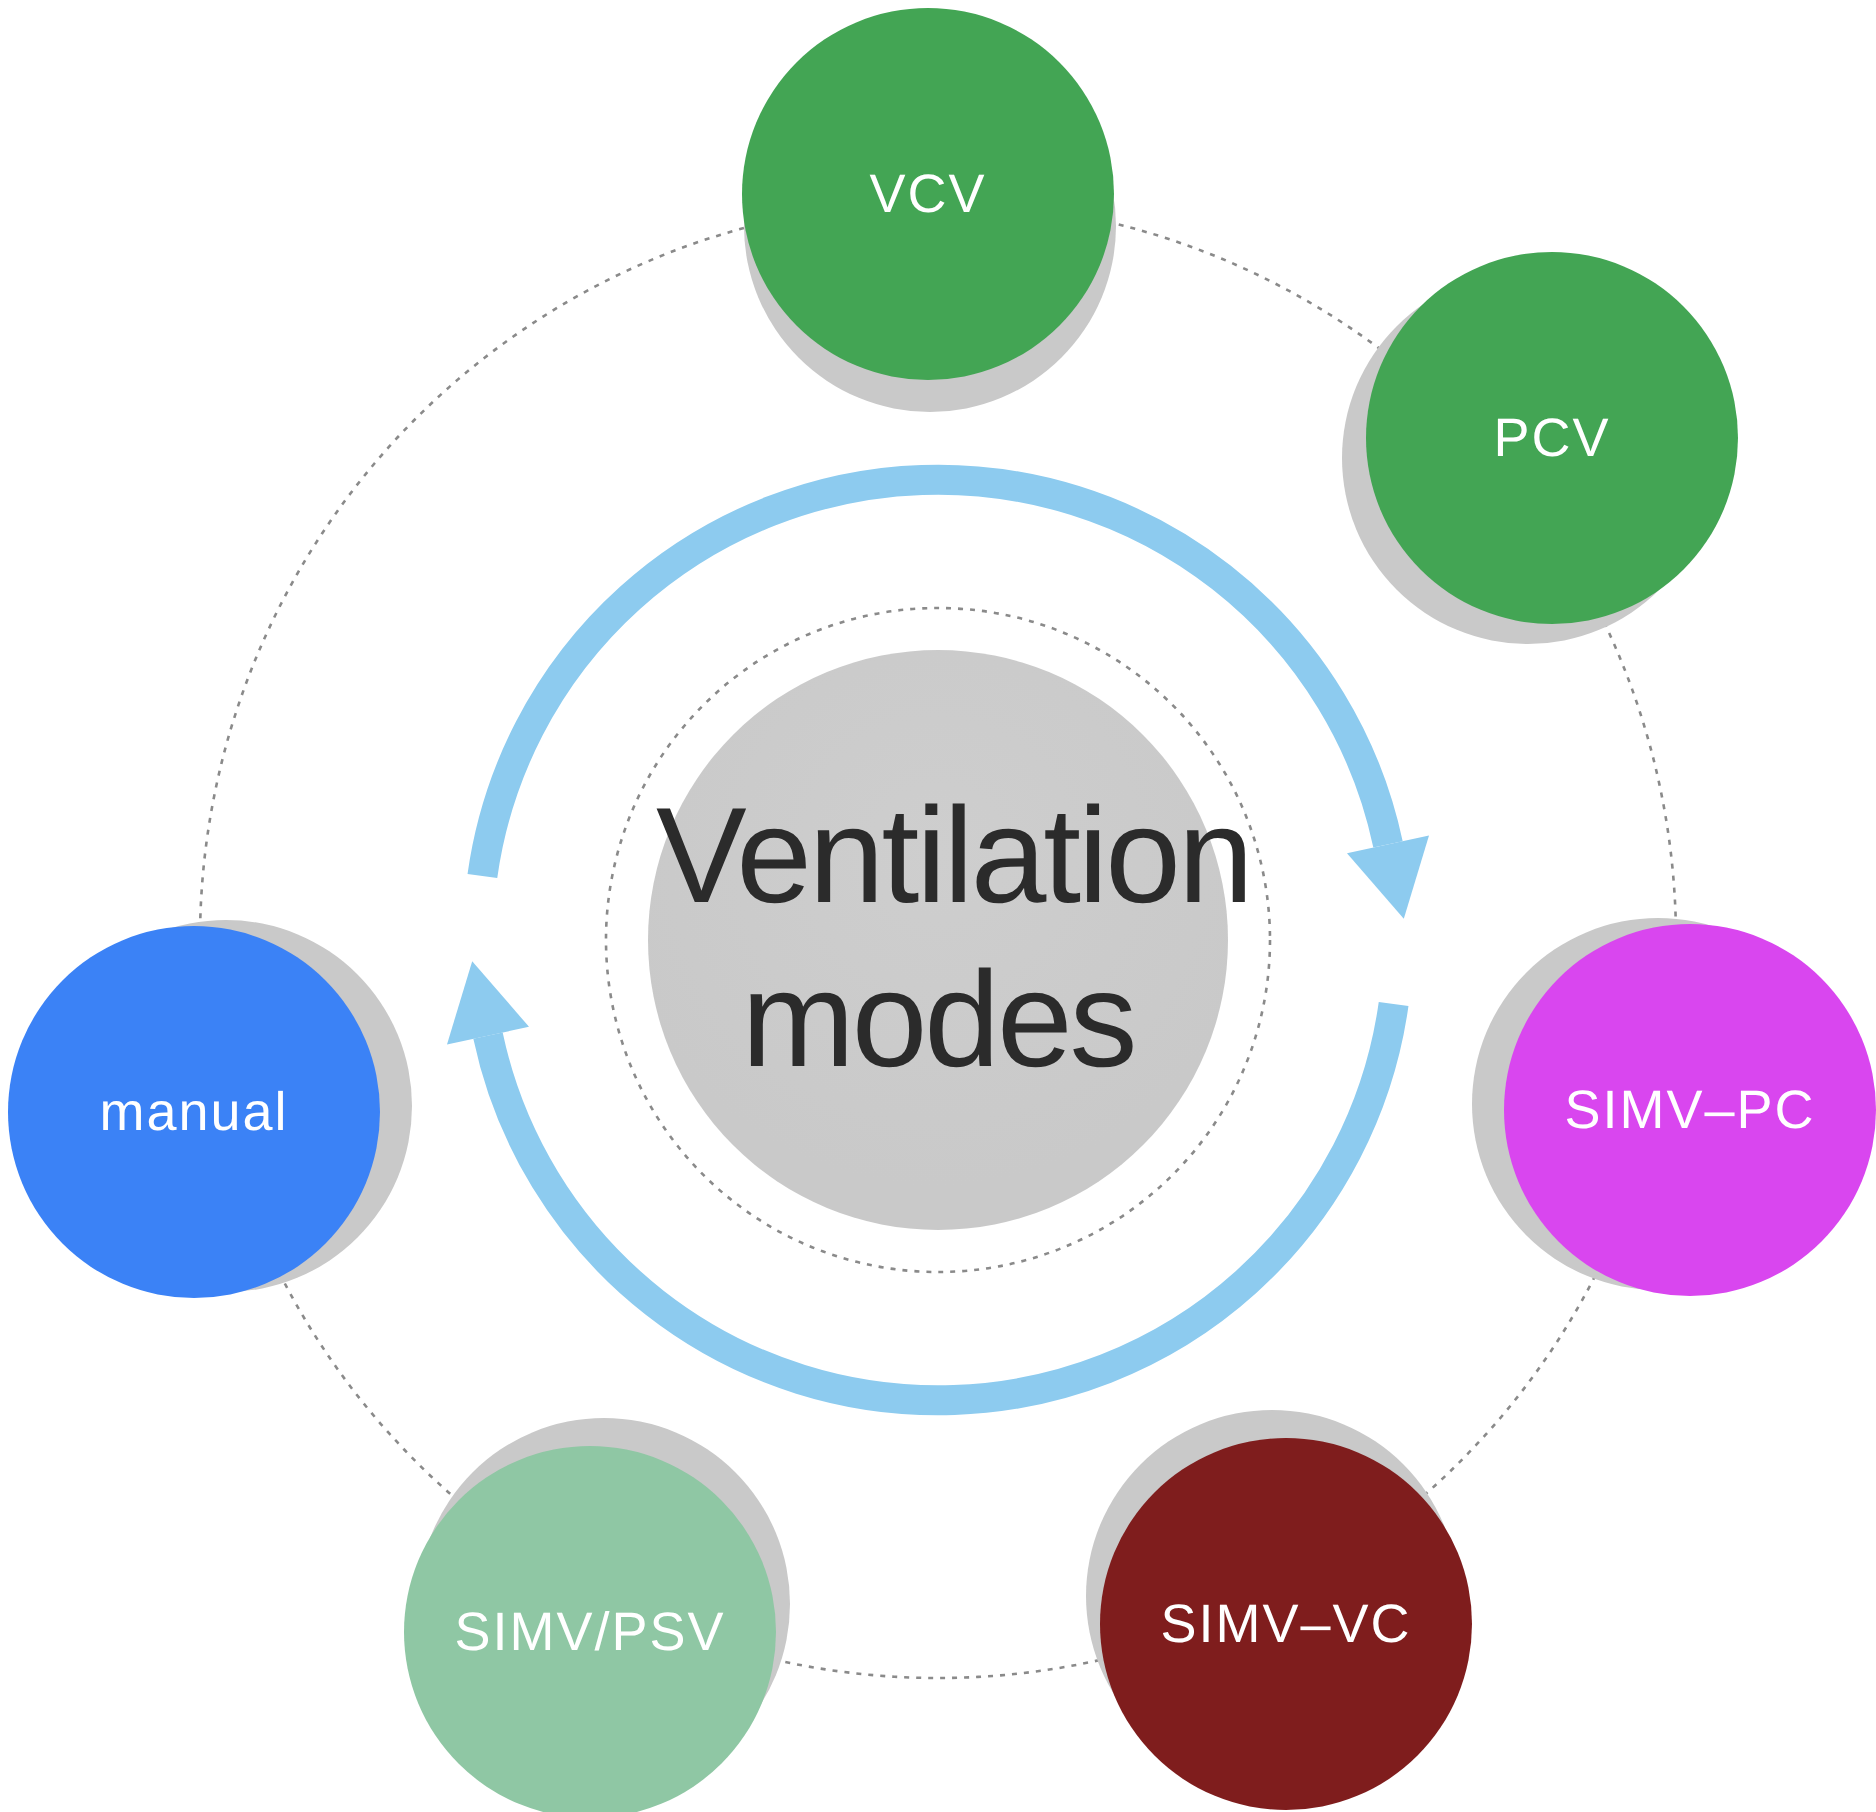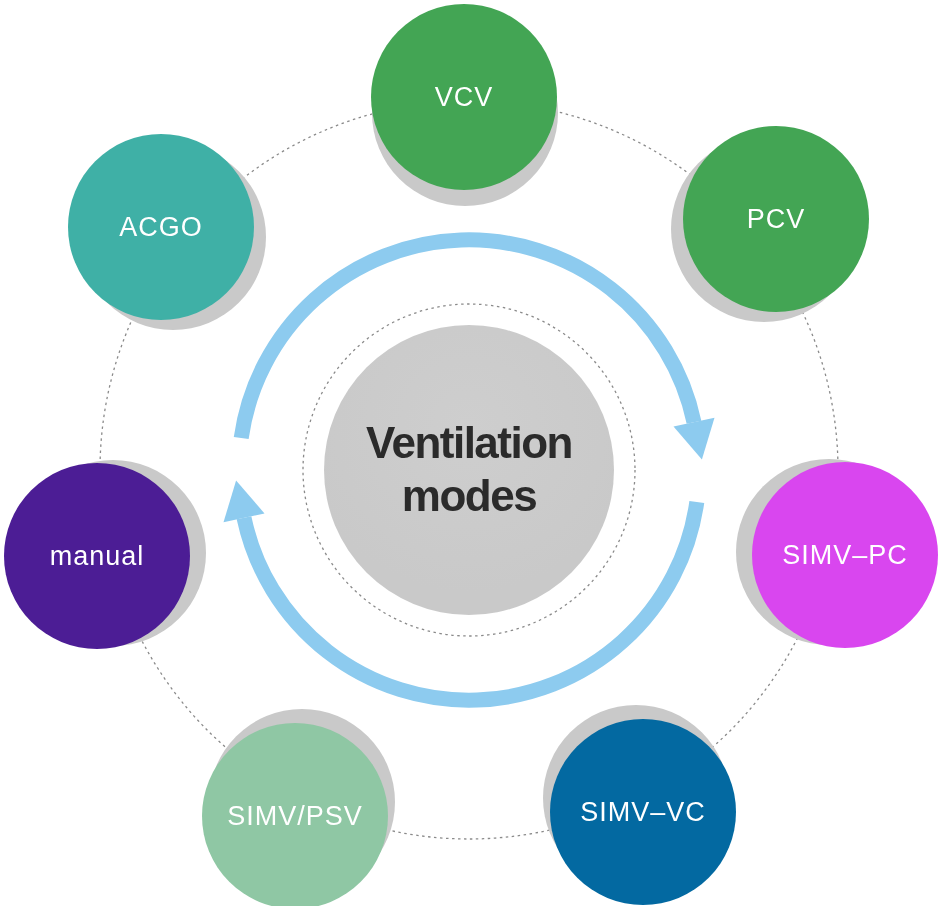--- a/index.html
+++ b/index.html
@@ -42,22 +42,22 @@
     width: 290px; height: 290px;
     border-radius: 50%;
     background: radial-gradient(circle at 50% 35%, #cecece 0%, var(--center-fill, #c9c9c9) 70%);
     display: flex;
     align-items: center;
     justify-content: center;
     text-align: center;
   }
   .center-title {
     width: 282px;
-    font-size: 44px;
-    font-weight: 700;
+    font-size: 68px;
+    font-weight: 400;
     letter-spacing: -1.5px;
     line-height: 1.2;
     color: var(--title-text, #2b2b2b);
   }
   .node {
     position: absolute;
     width: 186px; height: 186px;
     border-radius: 50%;
     display: flex;
     align-items: center;
@@ -105,26 +105,23 @@
 
   <div class="node node-1" style="background: rgb(67, 165, 84);">
     <span class="node-label">PCV</span>
   </div>
   <div class="node node-0" style="background: rgb(67, 165, 84);">
     <span class="node-label">VCV</span>
   </div>
   <div class="node node-2" style="background: #d946ef;">
     <span class="node-label">SIMV–PC</span>
   </div>
-  <div class="node node-3" style="background: #0369a1;">
+  <div class="node node-3" style="background: #7f1d1d;">
     <span class="node-label">SIMV–VC</span>
   </div>
   <div class="node node-4" style="background: rgb(143, 199, 164);">
     <span class="node-label">SIMV/PSV</span>
   </div>
-  <div class="node node-5" style="background: #4c1d95;">
+  <div class="node node-5" style="background: #3b82f6;">
     <span class="node-label">manual</span>
-  </div>
-  <div class="node node-6" style="background: rgb(63, 176, 166);">
-    <span class="node-label">ACGO</span>
   </div>
 
 </div>
 
 </body></html>

